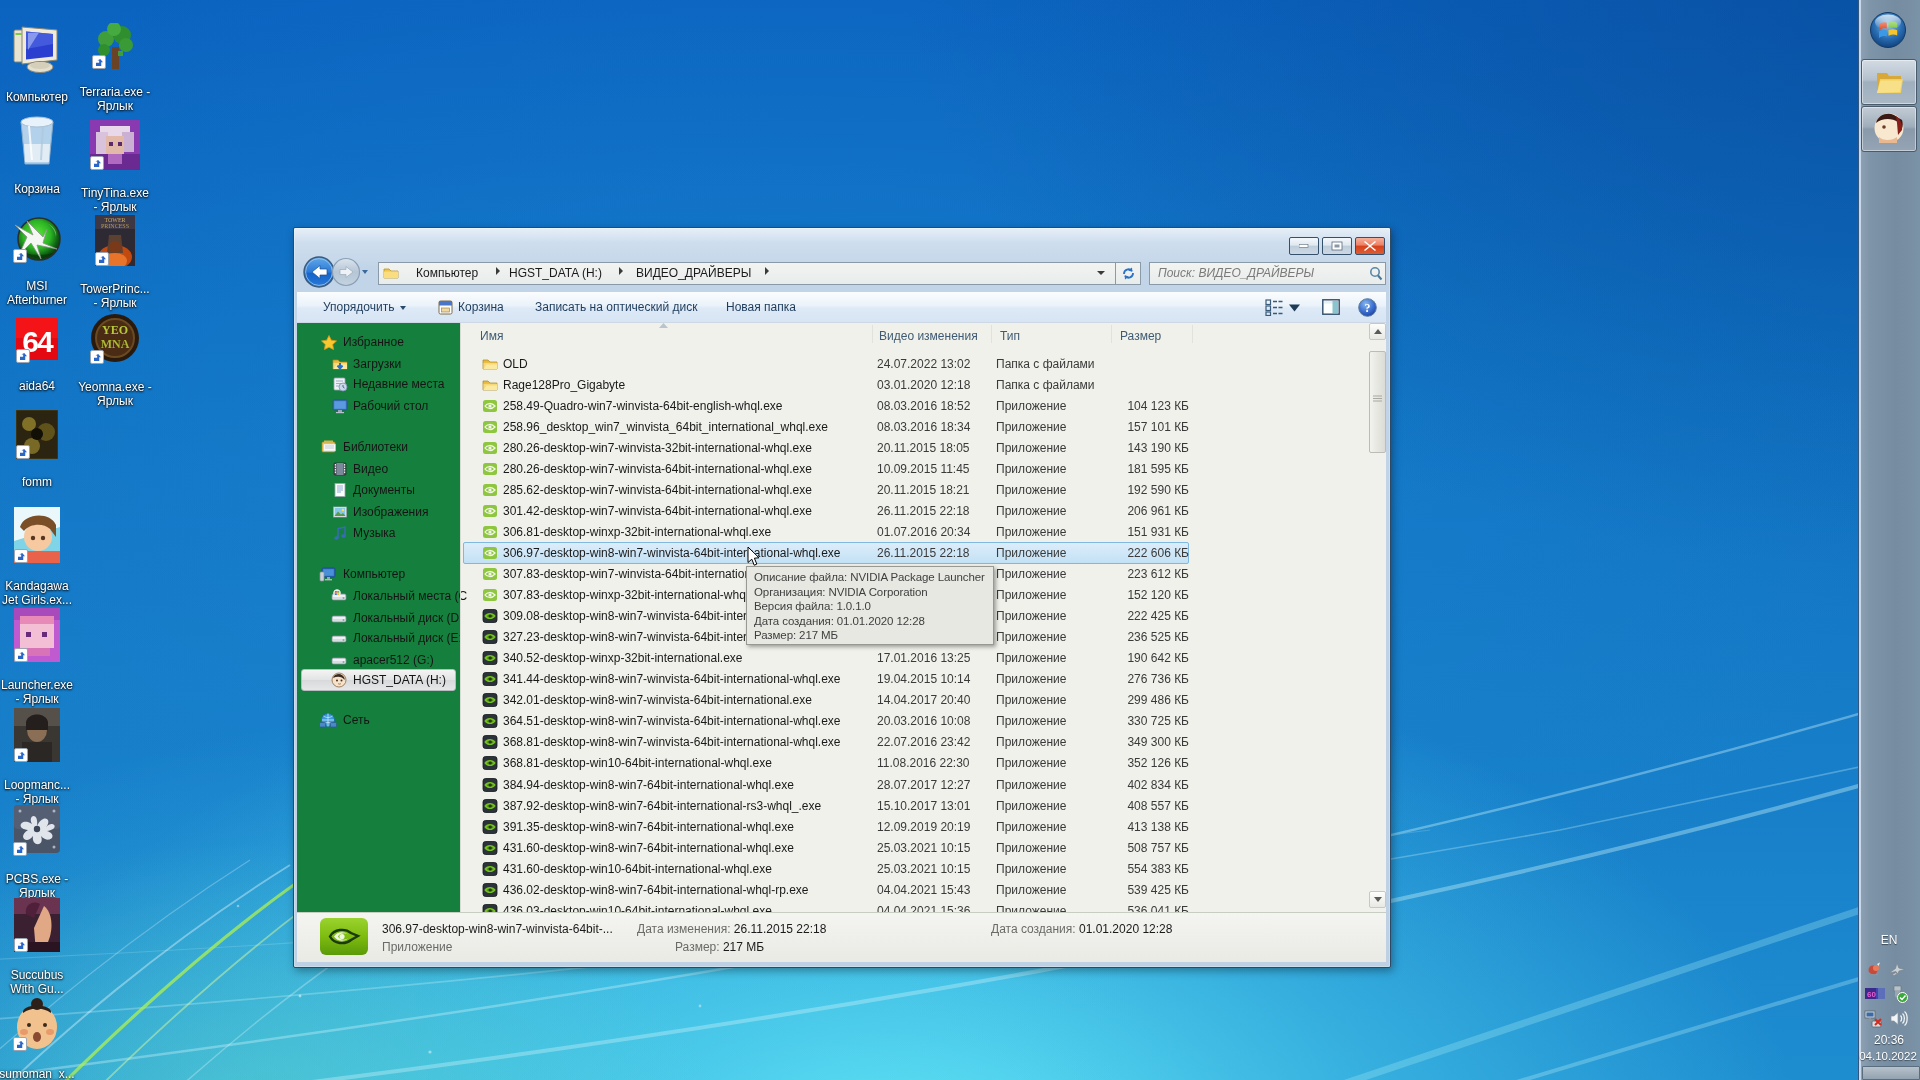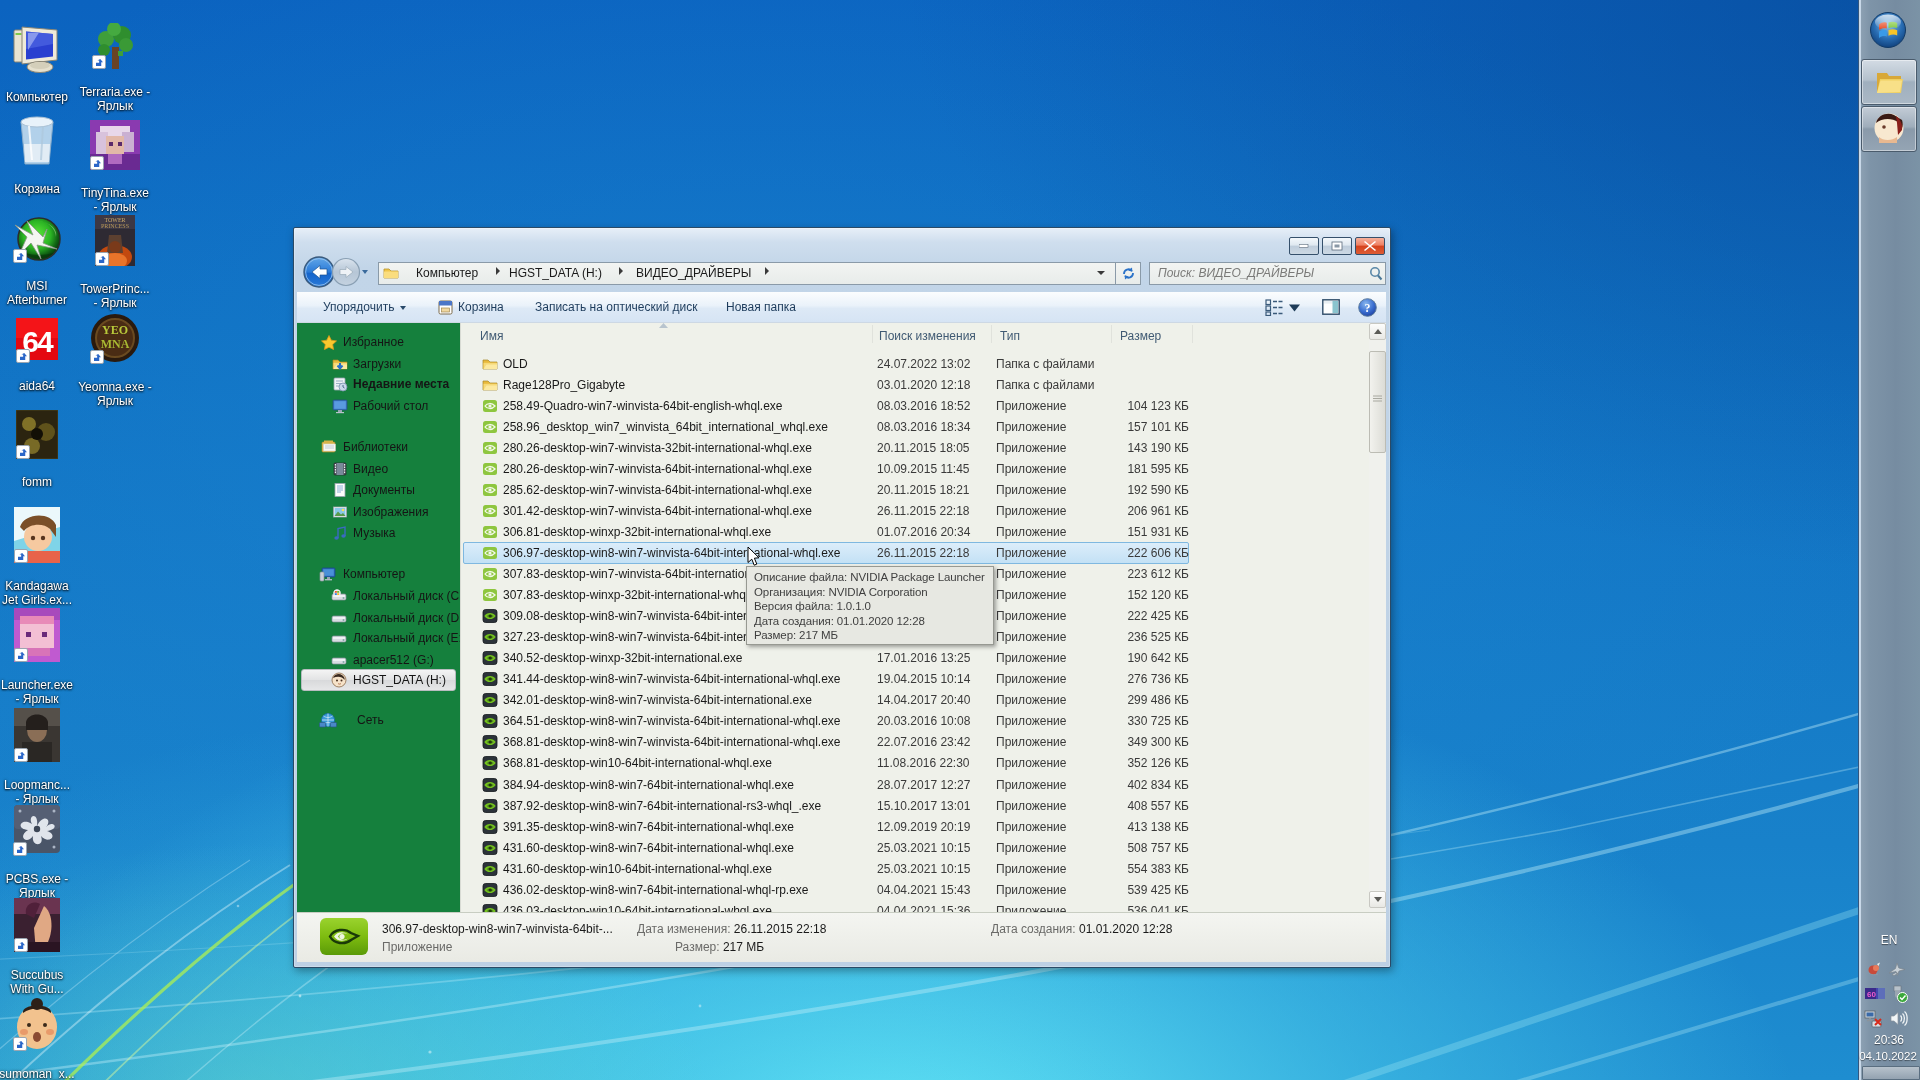--- a/index.html
+++ b/index.html
@@ -594,21 +594,21 @@
           <use href="#fold16"></use>
           <path d="M8,7 L8,12 M5.5,9.5 L8,12.5 L10.5,9.5" stroke="#2a72c8" stroke-width="2" fill="none"></path>
         </svg>
       <div class="nav" style="left:56px;top:34px;">Загрузки</div>
       <svg style="position:absolute;left:35px;top:53px;" width="16" height="16" viewBox="0 0 16 16">
           <rect x="2" y="2" width="11" height="12" rx="1" fill="#eef2f6" stroke="#98a4b2" stroke-width=".8"></rect>
           <path d="M4,5 h7 M4,7.5 h7 M4,10 h5" stroke="#9ab0c4" stroke-width="1"></path>
           <circle cx="11" cy="11" r="4" fill="#c8d8ea" stroke="#7a92ac" stroke-width=".8"></circle>
           <path d="M11,9 L11,11 L12.5,12" stroke="#4a6a8c" fill="none"></path>
         </svg>
-      <div class="nav" style="left:56px;top:54px;font-weight:bold;">Недавние места</div>
+      <div class="nav" style="left:56px;top:54px;">Недавние места</div>
       <svg style="position:absolute;left:35px;top:75px;" width="16" height="16" viewBox="0 0 16 16">
           <rect x="1" y="2" width="14" height="10" rx="1" fill="#3a78c8" stroke="#26527e" stroke-width=".8"></rect>
           <rect x="2.2" y="3.2" width="11.6" height="7.6" fill="#5a9ae0"></rect>
           <rect x="6" y="12" width="4" height="2" fill="#9aa8b6"></rect>
           <rect x="4" y="14" width="8" height="1.2" fill="#b8c2cc"></rect>
         </svg>
       <div class="nav" style="left:56px;top:76px;text-align:center;">Рабочий стол</div>
       <svg style="position:absolute;left:24px;top:116px;" width="17" height="16" viewBox="0 0 17 16">
           <rect x="1" y="3" width="13" height="10" rx="1" fill="#e8c45a" stroke="#a8882a" stroke-width=".7"></rect>
           <rect x="3" y="1.5" width="9" height="3" fill="#d8b44a"></rect>
@@ -661,21 +661,21 @@
           <use href="#drive16"></use>
           <g transform="translate(2,1) scale(.5)">
             <circle cx="8" cy="8" r="7" fill="#fff"></circle>
             <path d="M8,1 A7,7 0 0 1 8,15 A7,7 0 0 1 8,1" fill="#f0f0f0"></path>
             <path d="M4,4.5 C5.5,3.5 7,3.8 7.6,4.2 L7.6,7.6 L3.4,7.6 Z" fill="#e84a2a"></path>
             <path d="M8.4,4.2 C10,3.5 11.5,3.8 12.4,4.6 L12.4,7.6 L8.4,7.6 Z" fill="#6ab82a"></path>
             <path d="M3.4,8.4 L7.6,8.4 L7.6,11.8 C6,12.5 4.5,12.2 3.6,11.4 Z" fill="#2a7ae0"></path>
             <path d="M8.4,8.4 L12.4,8.4 L12.4,11.4 C11,12.4 9.5,12.3 8.4,11.8 Z" fill="#f8b820"></path>
           </g>
         </svg>
-      <div class="nav" style="left:56px;top:266px;">Локальный диск (C</div>
+      <div class="nav" style="left:56px;top:266px;">Локальный места (C</div>
       <svg style="position:absolute;left:34px;top:287px;" width="16" height="16" viewBox="0 0 16 16">
           <use href="#drive16"></use>
         </svg>
       <div class="nav" style="left:56px;top:288px;">Локальный диск (D</div>
       <svg style="position:absolute;left:34px;top:307px;" width="16" height="16" viewBox="0 0 16 16">
           <use href="#drive16"></use>
         </svg>
       <div class="nav" style="left:56px;top:308px;">Локальный диск (E:</div>
       <svg style="position:absolute;left:34px;top:329px;" width="16" height="16" viewBox="0 0 16 16">
           <use href="#drive16"></use>
@@ -689,26 +689,26 @@
           <circle cx="10.5" cy="8.5" r="1" fill="#4a3020"></circle>
           <path d="M7,11.5 C8,12.3 9,12.3 10,11.5" stroke="#a05a3a" fill="none" stroke-width=".8"></path>
         </svg>
       <div class="nav" style="left:56px;top:350px;">HGST_DATA (H:)</div>
       <svg style="position:absolute;left:22px;top:389px;" width="18" height="17" viewBox="0 0 18 17">
           <circle cx="9" cy="8" r="6.5" fill="#3a9ad8" stroke="#1a6aa8" stroke-width=".8"></circle>
           <path d="M3,8 h12 M9,1.5 v13 M4.5,4 c3,2 6,2 9,0 M4.5,12 c3,-2 6,-2 9,0" stroke="#bfe0f4" stroke-width=".9" fill="none"></path>
           <rect x="0.5" y="10.5" width="6" height="4.5" rx=".8" fill="#4a88c8" stroke="#2a5a88" stroke-width=".7"></rect>
           <rect x="11.5" y="10.5" width="6" height="4.5" rx=".8" fill="#4a88c8" stroke="#2a5a88" stroke-width=".7"></rect>
         </svg>
-      <div class="nav" style="left:60px;top:390px;">Сеть</div>
+      <div class="nav" style="left:46px;top:390px;">Сеть</div>
     </div>
     <div id="navsep"></div>
     <div id="list">
       <div class="hdr" style="left:19px;top:6px;">Имя</div>
-      <div class="hdr" style="left:418px;top:6px;">Поиск изменения</div>
+      <div class="hdr" style="left:418px;top:6px;">Видео изменения</div>
       <div class="hdr" style="left:539px;top:6px;">Тип</div>
       <div class="hdr" style="left:659px;top:6px;">Размер</div>
       <div class="hline" style="left:411px;"></div>
       <div class="hline" style="left:530px;"></div>
       <div class="hline" style="left:650px;"></div>
       <div class="hline" style="left:731px;"></div>
       <svg style="position:absolute;left:198px;top:0px;" width="9" height="5">
           <path d="M4.5,0 L9,5 L0,5 Z" fill="#b8c4ce"></path>
         </svg>
       <div class="row" style="top:30.5px;">

